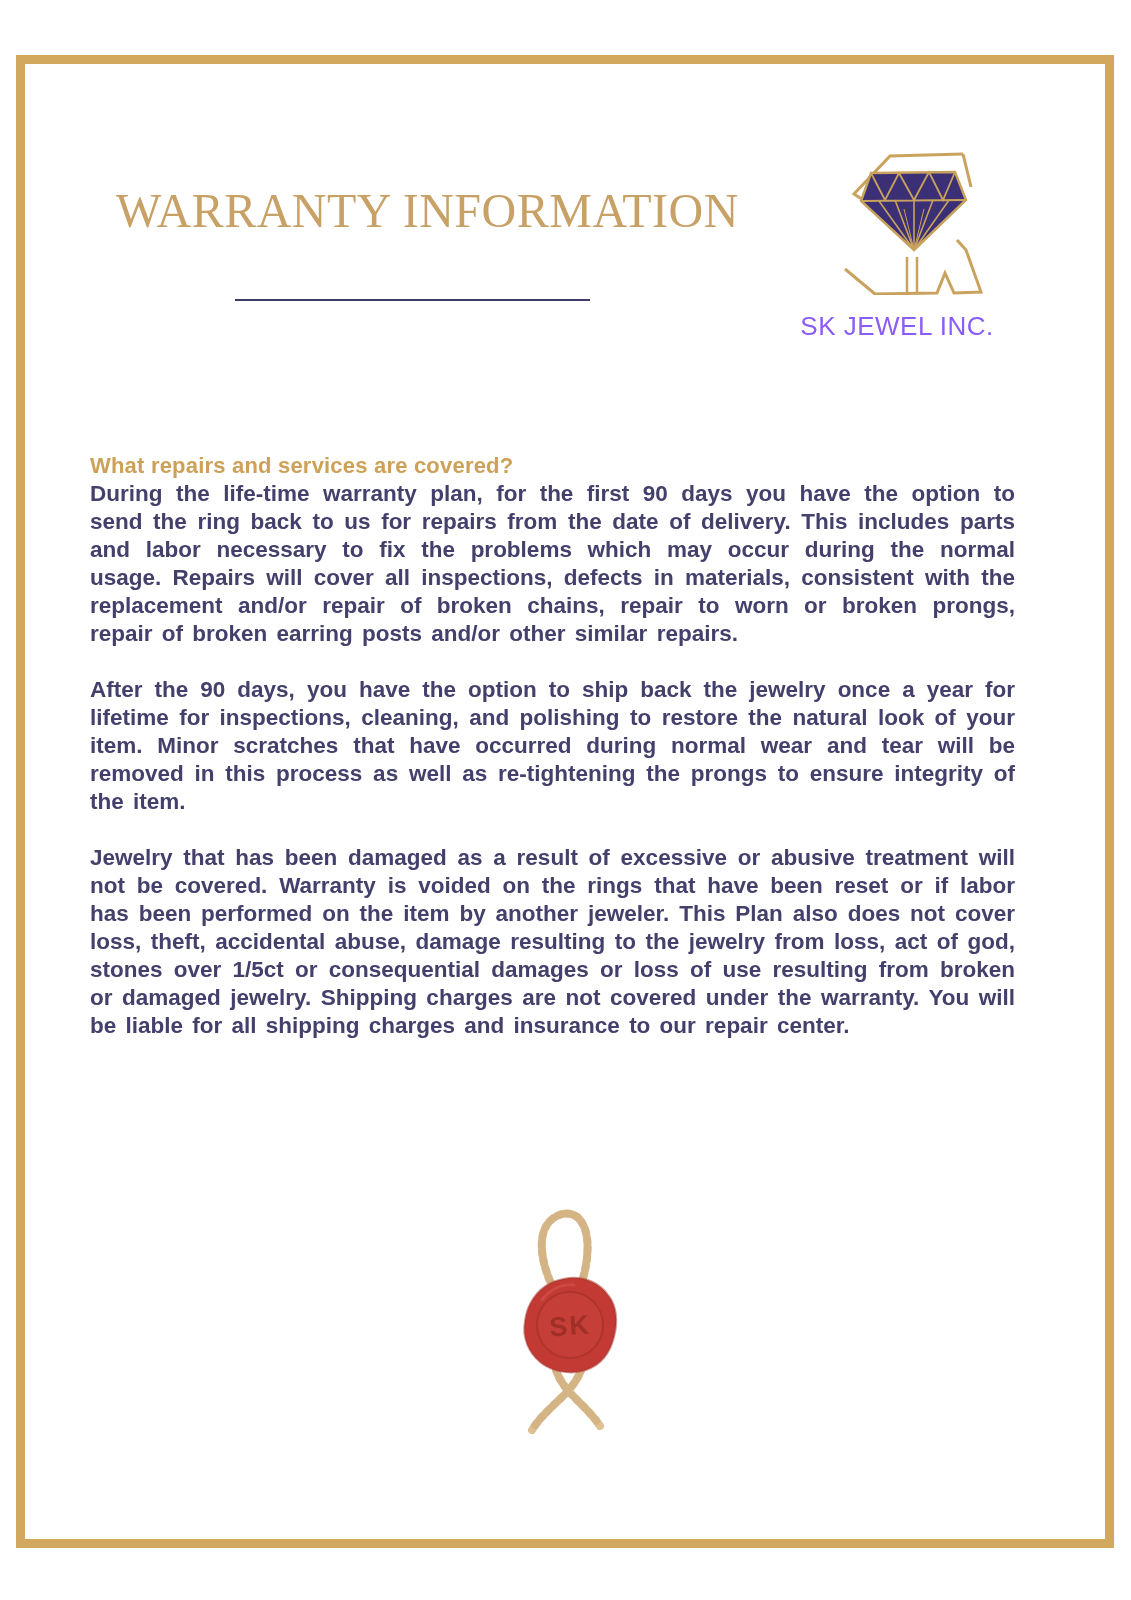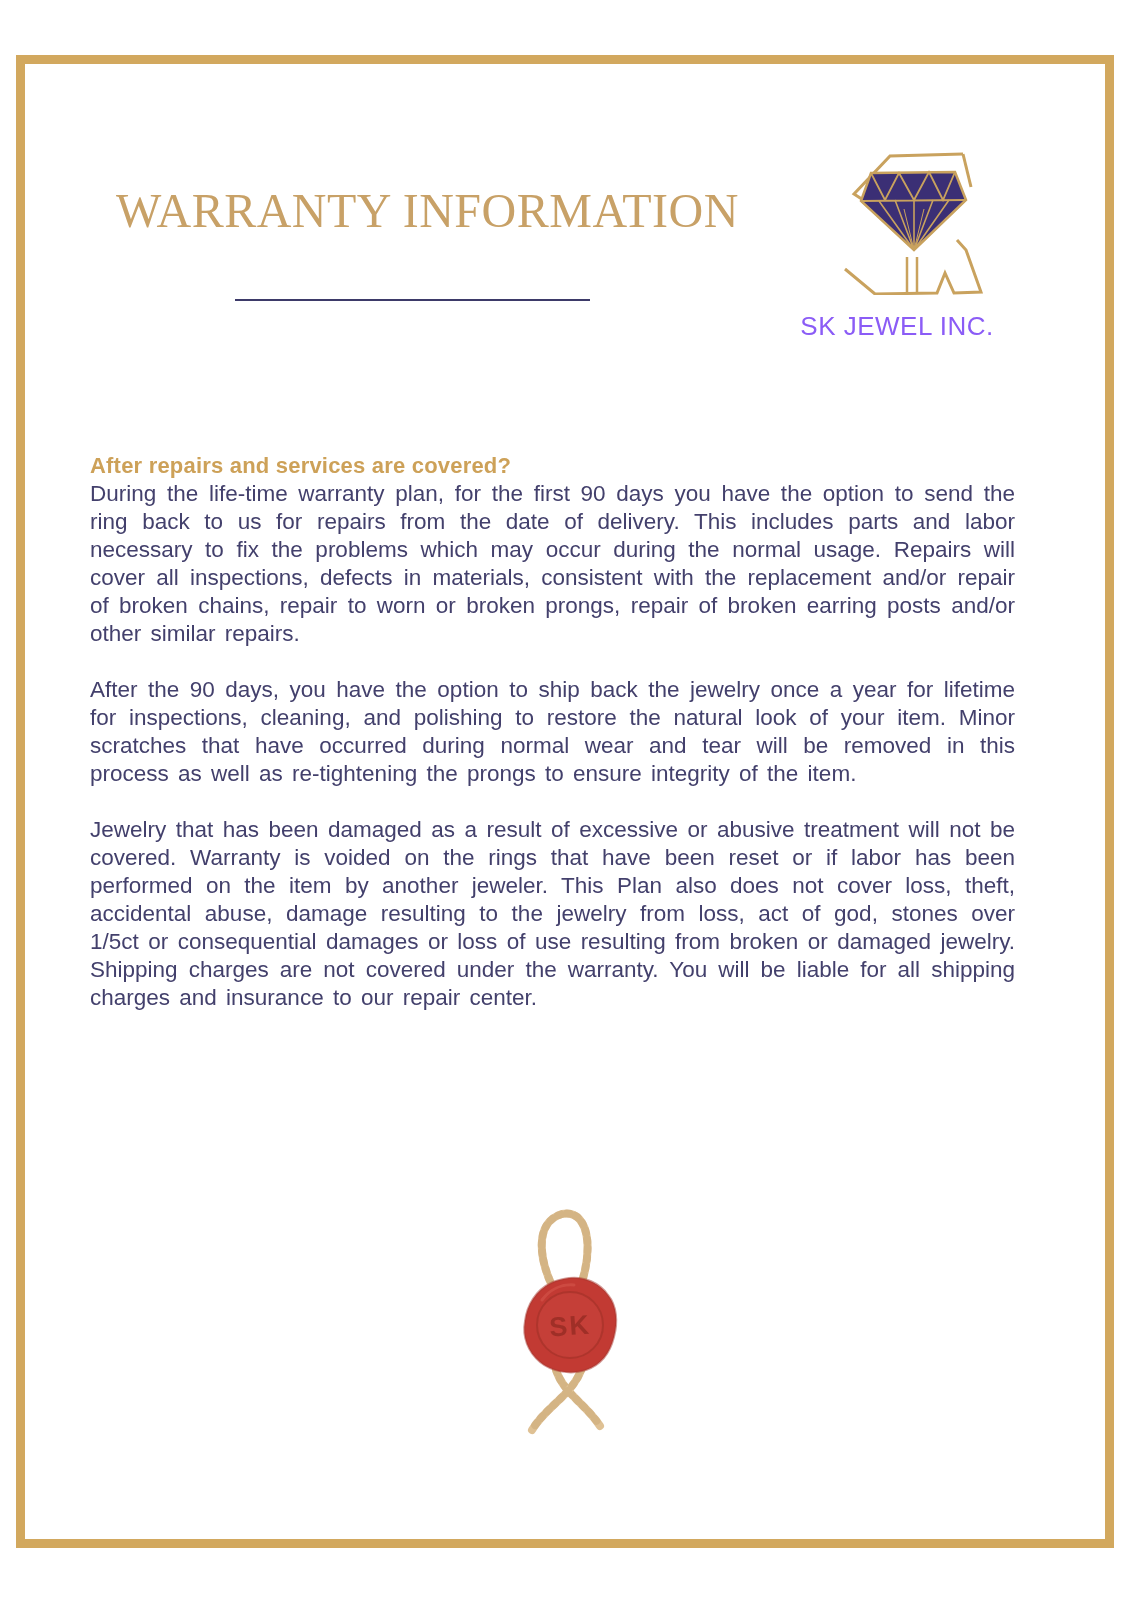--- a/index.html
+++ b/index.html
@@ -62,20 +62,21 @@
     letter-spacing: 0.2px;
     color: #CDA158;
     text-align: left;
   }
   .body-para {
     margin: 0 0 28px 0;
     font-size: 22.5px;
     line-height: 28px;
     word-spacing: 3px;
     color: #43406C;
+    font-weight: bold;
   }
   .seal {
     position: absolute;
     left: 470px; top: 1198px;
     width: 200px; height: 240px;
   }
   .seal-svg { width: 200px; height: 240px; display: block; }
   .seal-monogram-text {
     font-family: "Liberation Sans", sans-serif;
     font-weight: bold;
@@ -106,21 +107,21 @@
         <path d="M60,26 L74,53 L88,26 L103,53 L118,25 L132,53 L144,25 M50,54 L155,53" fill="none" stroke="#C9A25E" stroke-width="1.8"></path>
         <path d="M103,103 L50,54 M103,103 L68,54 M103,103 L84,53 M103,103 L103,53 M103,103 L122,53 M103,103 L138,53 M103,103 L155,53" fill="none" stroke="#C9A25E" stroke-width="1.6"></path>
         <path d="M103,103 L93,62 M103,103 L113,62" fill="none" stroke="#C9A25E" stroke-width="1"></path>
       </g>
     </svg>
     <div class="brand-name">SK JEWEL INC.</div>
   </div>
 
   <div class="content">
     <section>
-      <h2 class="section-heading">After repairs and services are covered?</h2>
+      <h2 class="section-heading">What repairs and services are covered?</h2>
       <p class="body-para">During the life-time warranty plan, for the first 90 days you have the option to send the ring back to us for repairs from the date of delivery. This includes parts and labor necessary to fix the problems which may occur during the normal usage. Repairs will cover all inspections, defects in materials, consistent with the replacement and/or repair of broken chains, repair to worn or broken prongs, repair of broken earring posts and/or other similar repairs.</p>
       <p class="body-para">After the 90 days, you have the option to ship back the jewelry once a year for lifetime for inspections, cleaning, and polishing to restore the natural look of your item. Minor scratches that have occurred during normal wear and tear will be removed in this process as well as re-tightening the prongs to ensure integrity of the item.</p>
     </section>
     <section>
       <p class="body-para">Jewelry that has been damaged as a result of excessive or abusive treatment will not be covered. Warranty is voided on the rings that have been reset or if labor has been performed on the item by another jeweler. This Plan also does not cover loss, theft, accidental abuse, damage resulting to the jewelry from loss, act of god, stones over 1/5ct or consequential damages or loss of use resulting from broken or damaged jewelry. Shipping charges are not covered under the warranty. You will be liable for all shipping charges and insurance to our repair center.</p>
     </section>
   </div>
 
   <div class="seal">
     <svg class="seal-svg" viewBox="0 0 200 240" aria-hidden="true">

